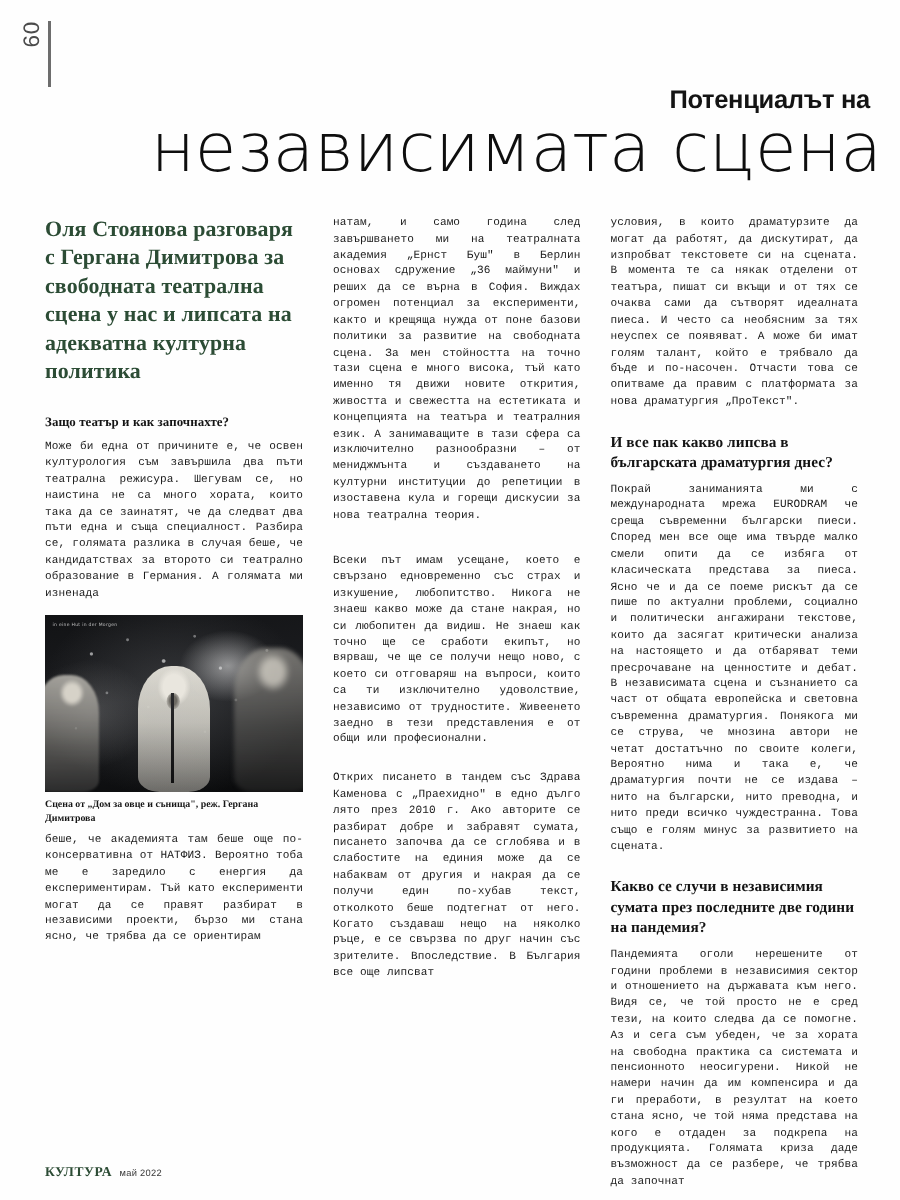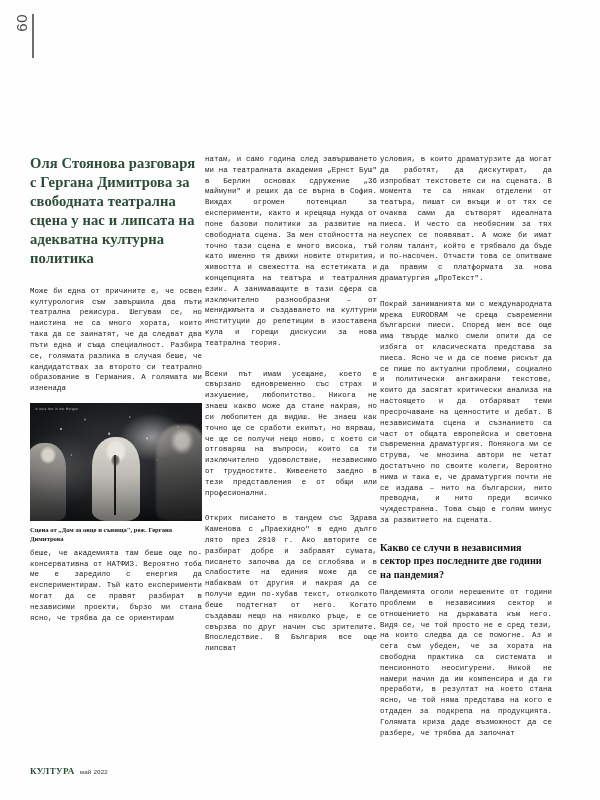--- a/index.html
+++ b/index.html
@@ -73,25 +73,25 @@
     color: #0e0e0e;
     line-height: 0.98;
     white-space: nowrap;
     margin: 0;
   }
 
   
   .cols {
     position: absolute;
     left: 30px;
-    top: 154px;
+    top: 144px;
     width: 542px;
     height: 620px;
     display: flex;
-    gap: 3px;
+    gap: 20px;
   }
   .col {
     width: 172px;
     position: relative;
   }
 
   .standfirst {
     font-family: "Liberation Serif", serif;
     font-weight: bold;
     font-size: 14.6px;
@@ -240,21 +240,21 @@
     font-size: 6.6px;
     line-height: 1.36;
     color: #171717;
     margin: 5px 0 0 0;
   }
 
   
   .footer {
     position: absolute;
     left: 30px;
-    bottom: 24px;
+    bottom: 14px;
     display: flex;
     align-items: baseline;
     gap: 5px;
   }
   .footer-brand {
     font-family: "Liberation Serif", serif;
     font-weight: bold;
     font-size: 9px;
     letter-spacing: 0.4px;
     color: #2c4c35;
@@ -269,25 +269,30 @@
 </head>
 <body>
 
 <div class="page">
 
   <div class="folio">
     <div class="folio-num">60</div>
     <div class="folio-rule"></div>
   </div>
 
+  <div class="masthead">
+    <div class="kicker">Потенциалът на</div>
+    <div class="headline">независимата сцена</div>
+  </div>
 
   <div class="cols">
 
     <div class="col">
       <div class="standfirst">Оля Стоянова разговаря с Гергана Димитрова за свободната театрална сцена у нас и липсата на адекватна културна политика</div>
+      <div class="subhead">Защо театър и как започнахте?</div>
       <div class="body-par">Може би една от причините е, че освен културология съм завършила два пъти театрална режисура. Шегувам се, но наистина не са много хората, които така да се заинатят, че да следват два пъти една и съща специалност. Разбира се, голямата разлика в случая беше, че кандидатствах за второто си театрално образование в Германия. А голямата ми изненада</div>
 
       <div class="figure">
         <div class="photo">
           <div class="ph-bg"></div>
           <div class="ph-sparks"></div>
           <div class="ph-fig-right"></div>
           <div class="ph-fig-left"></div>
           <div class="ph-fig-center"></div>
           <div class="ph-mic"></div>
@@ -303,23 +308,24 @@
       <div class="body-par">натам, и само година след завършването ми на театралната академия „Ернст Буш" в Берлин основах сдружение „36 маймуни" и реших да се върна в София. Виждах огромен потенциал за експерименти, както и крещяща нужда от поне базови политики за развитие на свободната сцена. За мен стойността на точно тази сцена е много висока, тъй като именно тя движи новите открития, живостта и свежестта на естетиката и концепцията на театъра и театралния език. А занимаващите в тази сфера са изключително разнообразни – от мениджмънта и създаването на културни институции до репетиции в изоставена кула и горещи дискусии за нова театрална теория.</div>
       <div class="spacer-md"></div>
       <div class="body-par">Всеки път имам усещане, което е свързано едновременно със страх и изкушение, любопитство. Никога не знаеш какво може да стане накрая, но си любопитен да видиш. Не знаеш как точно ще се сработи екипът, но вярваш, че ще се получи нещо ново, с което си отговаряш на въпроси, които са ти изключително удоволствие, независимо от трудностите. Живеенето заедно в тези представления е от общи или професионални.</div>
       <div class="spacer-sm"></div>
       <div class="body-par">Открих писането в тандем със Здрава Каменова с „Праехидно" в едно дълго лято през 2010 г. Ако авторите се разбират добре и забравят сумата, писането започва да се сглобява и в слабостите на единия може да се набаквам от другия и накрая да се получи един по-хубав текст, отколкото беше подтегнат от него. Когато създаваш нещо на няколко ръце, е се свързва по друг начин със зрителите. Впоследствие. В България все още липсват</div>
     </div>
 
     <div class="col">
       <div class="body-par">условия, в които драматурзите да могат да работят, да дискутират, да изпробват текстовете си на сцената. В момента те са някак отделени от театъра, пишат си вкъщи и от тях се очаква сами да сътворят идеалната пиеса. И често са необясним за тях неуспех се появяват. А може би имат голям талант, който е трябвало да бъде и по-насочен. Отчасти това се опитваме да правим с платформата за нова драматургия „ПроТекст".</div>
       <div class="spacer-sm"></div>
+      <div class="subhead big">И все пак какво липсва в българската драматургия днес?</div>
       <div class="body-par">Покрай заниманията ми с международната мрежа EURODRAM че среща съвременни български пиеси. Според мен все още има твърде малко смели опити да се избяга от класическата представа за пиеса. Ясно че и да се поеме рискът да се пише по актуални проблеми, социално и политически ангажирани текстове, които да засягат критически анализа на настоящето и да отбаряват теми пресрочаване на ценностите и дебат. В независимата сцена и съзнанието са част от общата европейска и световна съвременна драматургия. Понякога ми се струва, че мнозина автори не четат достатъчно по своите колеги, Вероятно нима и така е, че драматургия почти не се издава – нито на български, нито преводна, и нито преди всичко чуждестранна. Това също е голям минус за развитието на сцената.</div>
       <div class="spacer-sm"></div>
-      <div class="subhead big">Какво се случи в независимия сектор през последните две години на пандемия?</div>
+      <div class="subhead big">Какво се случи в независимия сумата през последните две години на пандемия?</div>
       <div class="body-par">Пандемията оголи нерешените от години проблеми в независимия сектор и отношението на държавата към него. Видя се, че той просто не е сред тези, на които следва да се помогне. Аз и сега съм убеден, че за хората на свободна практика са системата и пенсионното неосигурени. Никой не намери начин да им компенсира и да ги преработи, в резултат на което стана ясно, че той няма представа на кого е отдаден за подкрепа на продукцията. Голямата криза даде възможност да се разбере, че трябва да започнат</div>
     </div>
 
   </div>
 
   <div class="footer">
     <span class="footer-brand">КУЛТУРА</span>
     <span class="footer-date">май 2022</span>
   </div>
 

